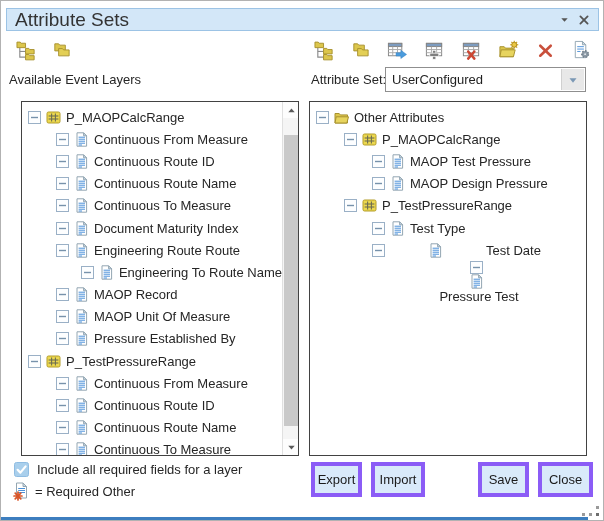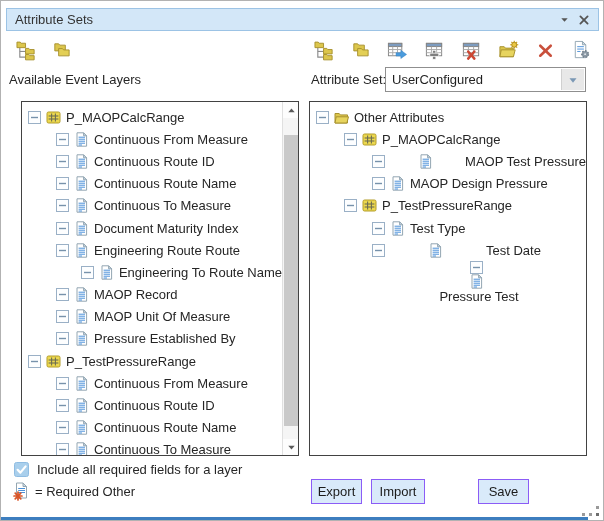--- a/index.html
+++ b/index.html
@@ -6,21 +6,21 @@
   html,body { font-family:"Liberation Sans", sans-serif; background:#fff; }
   .window {
     position:relative; width:604px; height:521px;
     background:#fff; border:1px solid #b2b2b2; overflow:hidden;
   }
   .titlebar {
     position:absolute; left:5px; top:7px; width:593px; height:23px;
     background:#d3e7f8; border:1px solid #9cc3e5;
     display:flex; align-items:center;
   }
-  .titlebar-title { margin-left:8px; font-size:13px; color:#333; }
+  .titlebar-title { margin-left:8px; font-size:19px; color:#333; }
   .titlebar-controls { margin-left:auto; display:flex; align-items:center; gap:6px; margin-right:7px; }
   .tb-ctrl { width:14px; height:14px; display:flex; align-items:center; justify-content:center; cursor:default; }
   .toolbar-left { position:absolute; left:14px; top:40px; display:flex; gap:13px; }
   .toolbar-right { position:absolute; left:312px; top:40px; width:280px; display:flex; justify-content:space-between; }
   .tbtn { width:22px; height:22px; display:flex; align-items:center; justify-content:center; }
   .tbtn svg { width:21px; height:21px; }
   .heading-left { position:absolute; left:8px; top:71px; font-size:13px; color:#262626; }
   .as-label { position:absolute; left:310px; top:71px; font-size:13px; color:#262626; }
   .dropdown {
     position:absolute; left:384px; top:66px; width:201px; height:25px;
@@ -52,22 +52,22 @@
   .sb-thumb { position:absolute; left:1px; width:14px; top:33px; height:291px; background:#c9c9c9; }
   .footer-check { position:absolute; left:13px; top:461px; display:flex; align-items:center; }
   .checkbox { width:15px; height:15px; margin-right:8px; }
   .checkbox svg { width:15px; height:15px; display:block; }
   .check-label { font-size:13px; color:#262626; }
   .footer-legend { position:absolute; left:12px; top:481px; display:flex; align-items:center; }
   .req-icon { width:17px; height:19px; margin-right:5px; }
   .req-icon svg { width:17px; height:19px; display:block; }
   .legend-label { font-size:13px; color:#262626; }
   .btn {
-    position:absolute; top:478px; height:25px; font-size:13px; color:#1b1b1b;
-    background:#d9eafa; border:1px solid #8b5cf6;
+    position:absolute; top:461px; height:35px; font-size:13px; color:#1b1b1b;
+    background:#d9eafa; border:4px solid #8b5cf6;
     display:flex; align-items:center; justify-content:center; cursor:default;
   }
   .btn-export { left:310px; width:51px; }
   .btn-import { left:370px; width:54px; }
   .btn-save   { left:477px; width:51px; }
   .btn-close  { left:537px; width:55px; }
   .bottom-accent { position:absolute; left:0; bottom:0; width:587px; height:3px; background:#3d7ebf; }
   .resize-grip { position:absolute; right:3px; bottom:3px; width:18px; height:16px; }
   .grip-dot { position:absolute; width:3px; height:3px; background:#9a9a9a; }
   .grip-dot.d1 { right:1px; bottom:8px; }
@@ -626,21 +626,21 @@
               <g stroke="#6e6e52" stroke-width="1.1">
                 <line x1="5.6" y1="3.6" x2="5.6" y2="11.4"></line>
                 <line x1="9.4" y1="3.6" x2="9.4" y2="11.4"></line>
                 <line x1="2.6" y1="6" x2="12.4" y2="6"></line>
                 <line x1="2.6" y1="9" x2="12.4" y2="9"></line>
               </g>
             </svg>
           </span>
           <span class="tree-label">P_MAOPCalcRange</span>
         </div>
-        <div class="tree-row" style="padding-left: 62px; justify-content: space-between;">
+        <div class="tree-row" style="padding-left: 62px;">
           <span class="expander">
             <svg viewBox="0 0 13 13">
               <rect x="0.5" y="0.5" width="12" height="12" fill="#fdfeff" stroke="#9ab0c6"></rect>
               <line x1="3" y1="6.5" x2="10" y2="6.5" stroke="#7792ab" stroke-width="1.4"></line>
             </svg>
           </span>
           <span class="tree-icon">
             <svg viewBox="0 0 15 15">
               <path d="M3 0.8 H9.6 L12.6 3.8 V14.2 H3 Z" fill="#fff" stroke="#93a6b2"></path>
               <path d="M9.6 0.8 L12.6 3.8 H9.6 Z" fill="#cfdde6" stroke="#93a6b2"></path>
@@ -793,20 +793,21 @@
             <line x1="7.8" y1="11.2" x2="2.2" y2="16.8"></line>
           </g>
       </svg>
     </span>
     <span class="legend-label">= Required Other</span>
   </div>
 
   <div class="btn btn-export">Export</div>
   <div class="btn btn-save">Save</div>
   <div class="btn btn-import">Import</div>
+  <div class="btn btn-close">Close</div>
 
   <div class="bottom-accent"></div>
   <div class="resize-grip">
     <span class="grip-dot d1"></span>
       <span class="grip-dot d2"></span>
       <span class="grip-dot d3"></span>
       <span class="grip-dot d4"></span>
   </div>
 
 </div>

